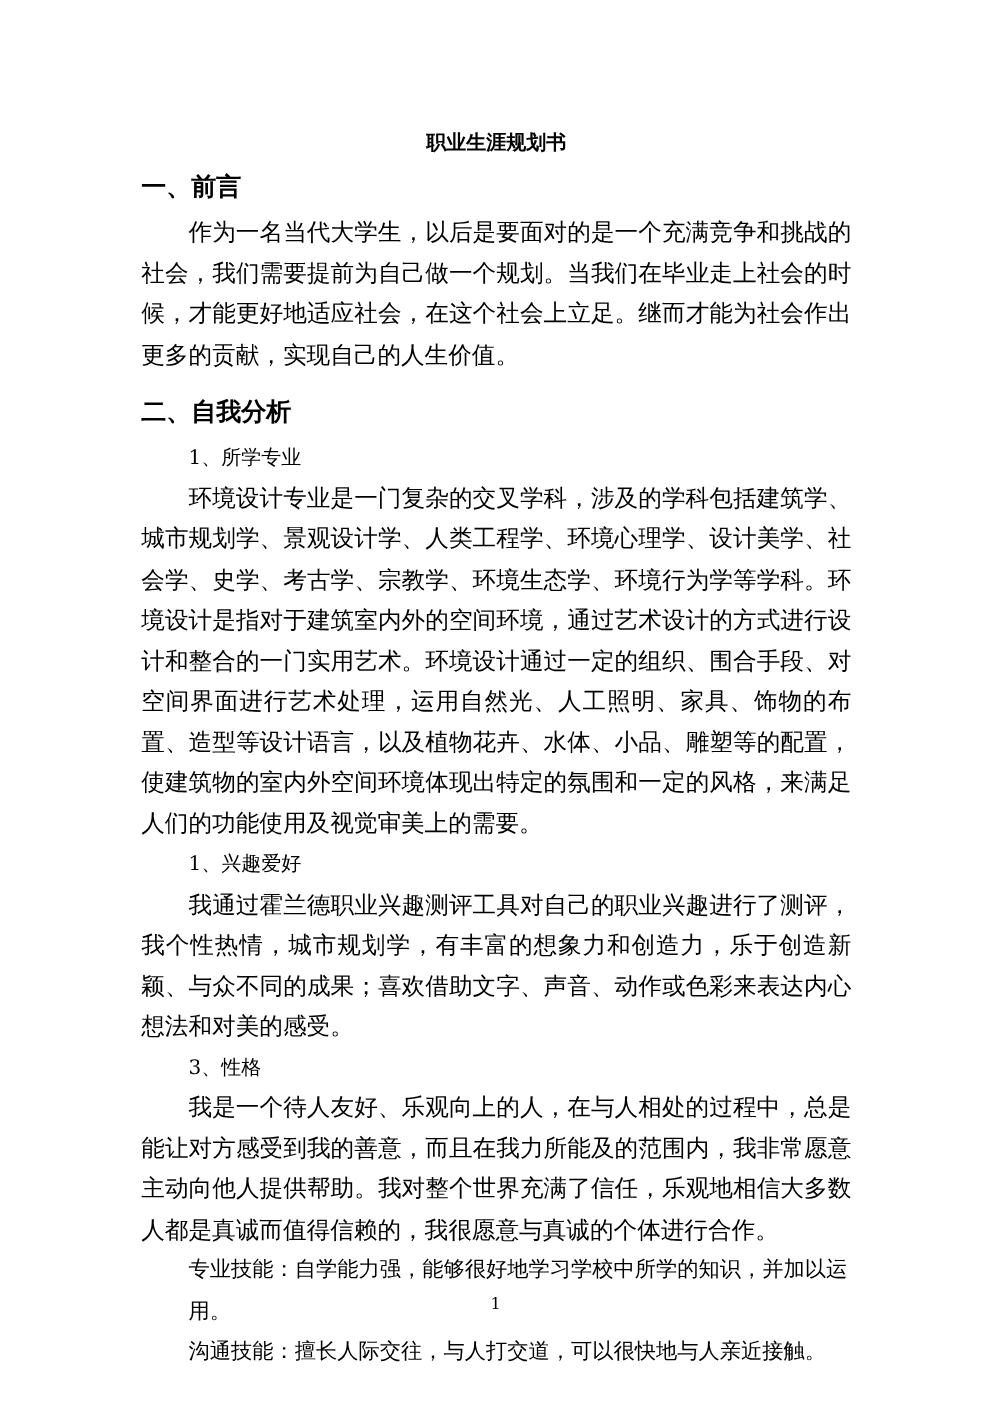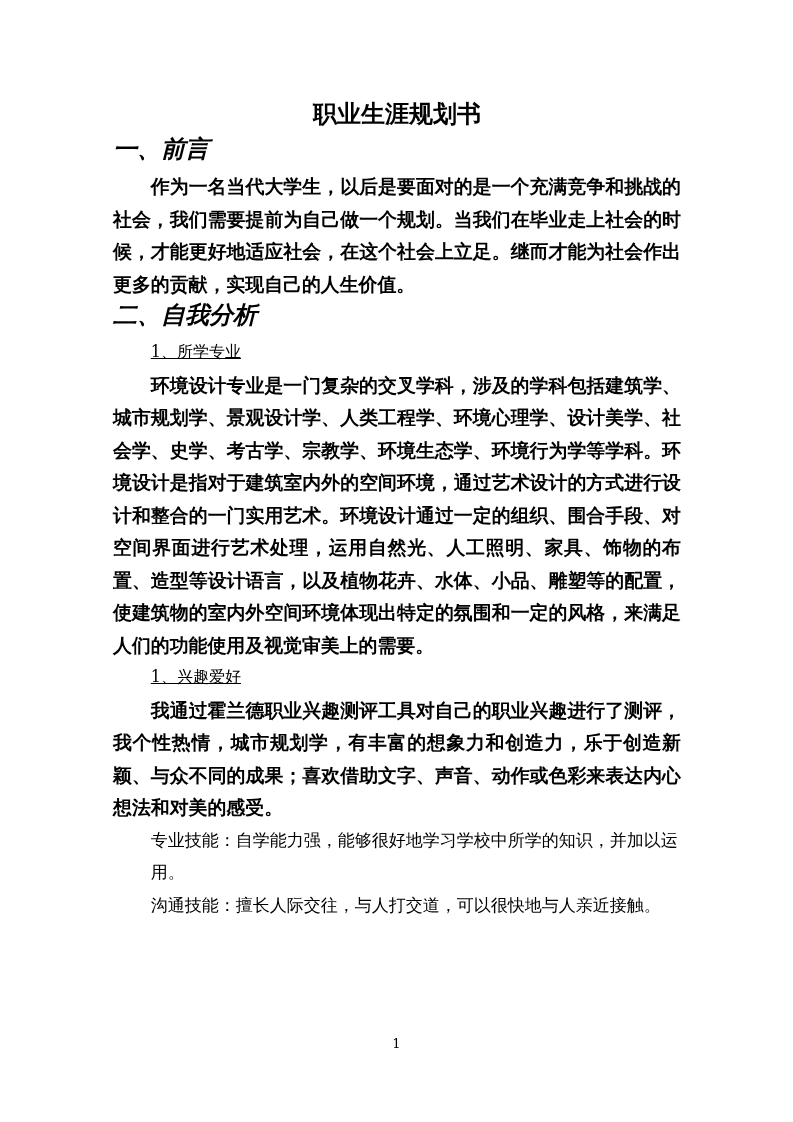--- a/index.html
+++ b/index.html
@@ -1,45 +1,47 @@
 <!DOCTYPE html>
 <html><head>
   <meta charset="utf-8">
   <style>
     html, body { margin: 0; padding: 0; background: #ffffff; }
     body { width: 793px; height: 1122px; position: relative; overflow: hidden;
       font-family: "DejaVu Serif", "Liberation Serif", serif; color: #000; }
     .page { position: absolute; left: 113px; top: 100px; width: 568px; }
     .title { text-align: center; font-family: "DejaVu Sans", "Liberation Sans", sans-serif;
-      font-weight: bold; font-size: 24px; line-height: 28px; height: 28px; margin: 0 0 8px 0; }
+      font-weight: bold; font-size: 16px; line-height: 28px; height: 28px; margin: 0 0 8px 0; }
     .h1 { font-family: "DejaVu Sans", "Liberation Sans", sans-serif; font-weight: bold;
-      font-size: 24px; line-height: 26px; margin: 0; height: 34px; font-style: italic; }
+      font-size: 20px; line-height: 26px; margin: 0; height: 34px; }
     .p { font-size: 18.9px; line-height: 32.5px; margin: 0; text-align: justify;
       text-align-last: left; letter-spacing: 0; }
-    .indent { text-indent: 37.8px; font-weight: bold; }
-    .sub { font-size: 16px; line-height: 32.5px; margin: 0; padding-left: 37.8px; text-decoration: underline; }
+    .indent { text-indent: 37.8px; }
+    .sub { font-size: 16px; line-height: 32.5px; margin: 0; padding-left: 37.8px; }
     .skill { font-size: 17px; line-height: 32.5px; margin: 0; padding-left: 37.8px; }
     .pagenum { position: absolute; left: 0; width: 793px; top: 1036px; text-align: center;
       font-size: 13px; font-family: "DejaVu Serif", "Liberation Serif", serif; }
   </style>
 </head>
 <body>
 
 <div class="page">
   <h1 class="title">职业生涯规划书</h1>
 
   <h2 class="h1">一、前言</h2>
   <p class="p indent">作为一名当代大学生，以后是要面对的是一个充满竞争和挑战的社会，我们需要提前为自己做一个规划。当我们在毕业走上社会的时候，才能更好地适应社会，在这个社会上立足。继而才能为社会作出更多的贡献，实现自己的人生价值。</p>
 
-  <h2 class="h1" style="margin-top:2px;">二、自我分析</h2>
+  <h2 class="h1" style="margin-top:16px;">二、自我分析</h2>
 
   <p class="sub">1、所学专业</p>
   <p class="p indent">环境设计专业是一门复杂的交叉学科，涉及的学科包括建筑学、城市规划学、景观设计学、人类工程学、环境心理学、设计美学、社会学、史学、考古学、宗教学、环境生态学、环境行为学等学科。环境设计是指对于建筑室内外的空间环境，通过艺术设计的方式进行设计和整合的一门实用艺术。环境设计通过一定的组织、围合手段、对空间界面进行艺术处理，运用自然光、人工照明、家具、饰物的布置、造型等设计语言，以及植物花卉、水体、小品、雕塑等的配置，使建筑物的室内外空间环境体现出特定的氛围和一定的风格，来满足人们的功能使用及视觉审美上的需要。</p>
 
   <p class="sub">1、兴趣爱好</p>
   <p class="p indent">我通过霍兰德职业兴趣测评工具对自己的职业兴趣进行了测评，我个性热情，城市规划学，有丰富的想象力和创造力，乐于创造新颖、与众不同的成果；喜欢借助文字、声音、动作或色彩来表达内心想法和对美的感受。</p>
 
+  <p class="sub">3、性格</p>
+  <p class="p indent">我是一个待人友好、乐观向上的人，在与人相处的过程中，总是能让对方感受到我的善意，而且在我力所能及的范围内，我非常愿意主动向他人提供帮助。我对整个世界充满了信任，乐观地相信大多数人都是真诚而值得信赖的，我很愿意与真诚的个体进行合作。</p>
 
   <p class="skill">专业技能：自学能力强，能够很好地学习学校中所学的知识，并加以运用。</p>
   <p class="skill">沟通技能：擅长人际交往，与人打交道，可以很快地与人亲近接触。</p>
 </div>
 
 <div class="pagenum">1</div>
 
 </body></html>

